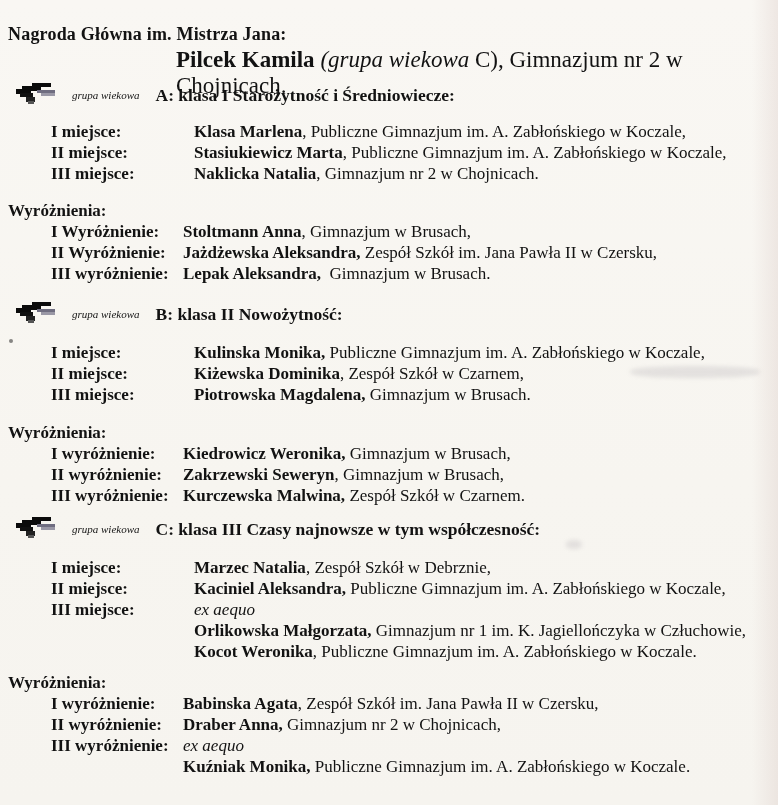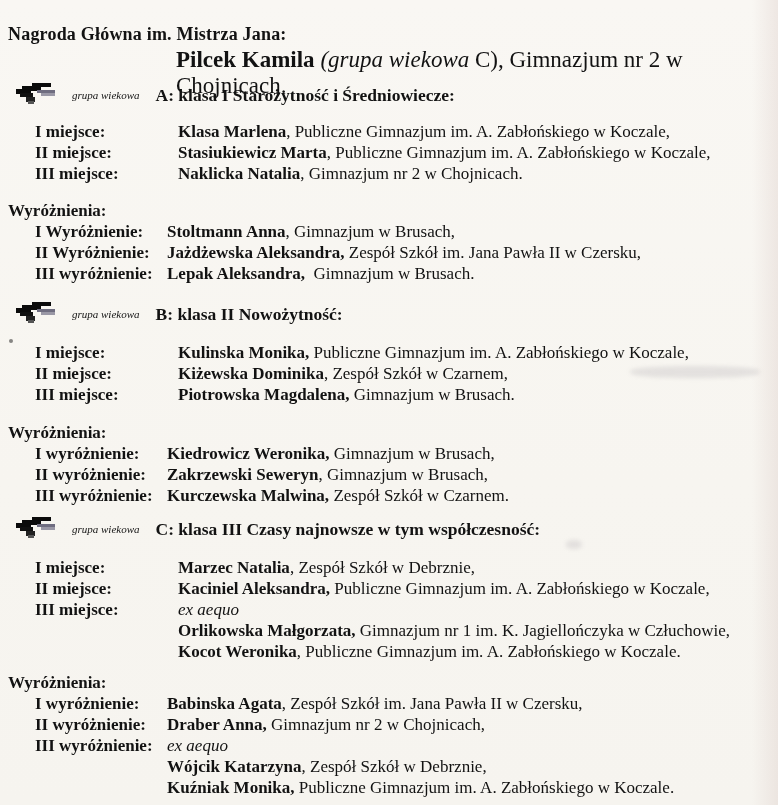--- a/index.html
+++ b/index.html
@@ -16,21 +16,21 @@
     background:linear-gradient(to left, rgba(210,190,186,.28), rgba(210,190,186,0));
     pointer-events:none;}
   .abs{position:absolute;left:0;width:778px;}
   .title{font-weight:bold;font-size:18px;letter-spacing:.2px;margin-top:16px;}
   .winner{font-size:23px;}
   .winner .nm{font-weight:bold;}
   .sec-head{font-size:17.5px;display:flex;align-items:center;}
   .sec-head i{font-size:11px;}
   .sec-head b{margin-left:16px;}
   .pen{display:inline-block;width:46px;height:26px;margin-right:10px;flex:0 0 auto;}
-  .row{display:flex;padding-left:35px;line-height:21px;font-size:17px;white-space:pre;}
+  .row{display:flex;padding-left:35px;line-height:21px;font-size:17px;white-space:pre;margin-left:16px;}
   .lbl{font-weight:bold;flex:0 0 auto;}
   .w143{width:143px;}
   .w132{width:132px;}
   .val b{font-weight:bold;}
   .val i{font-style:italic;}
   .awards-title{font-weight:bold;font-size:17px;padding-left:8px;line-height:21px;}
   .speck{position:absolute;border-radius:50%;background:rgba(40,40,40,.55);}
   .smudge{position:absolute;background:rgba(125,118,128,.16);filter:blur(2px);border-radius:45%;}
 </style>
 </head>
@@ -134,21 +134,21 @@
     <div class="row"><span class="lbl w143"></span><span class="val"><b>Orlikowska Małgorzata,</b><span> Gimnazjum nr 1 im. K. Jagiellończyka w Człuchowie,</span></span></div>
     <div class="row"><span class="lbl w143"></span><span class="val"><b>Kocot Weronika</b><span>, Publiczne Gimnazjum im. A. Zabłońskiego w Koczale.</span></span></div>
   </div>
 
   <div class="abs awards-title" style="top:672px;">Wyróżnienia:</div>
 
   <div class="abs" style="top:693px;">
     <div class="row"><span class="lbl w132">I wyróżnienie:</span><span class="val"><b>Babinska Agata</b><span>, Zespół Szkół im. Jana Pawła II w Czersku,</span></span></div>
     <div class="row"><span class="lbl w132">II wyróżnienie:</span><span class="val"><b>Draber Anna,</b><span> Gimnazjum nr 2 w Chojnicach,</span></span></div>
     <div class="row"><span class="lbl w132">III wyróżnienie:</span><span class="val"><i>ex aequo</i></span></div>
-    <div class="row"><span class="lbl w132"></span><span class="val"><b>Wójcik Katarzyna</b><span>, Zespół Szkół w Debrznie,</span></span></div>
+    <div class="row"><span class="lbl w132"></span></div>
     <div class="row"><span class="lbl w132"></span><span class="val"><b>Kuźniak Monika,</b><span> Publiczne Gimnazjum im. A. Zabłońskiego w Koczale.</span></span></div>
   </div>
 
   <div class="speck" style="left:9px;top:339px;width:4px;height:4px;"></div>
   <div class="speck" style="left:322px;top:252px;width:2px;height:2px;opacity:.5;"></div>
   <div class="smudge" style="left:630px;top:366px;width:130px;height:12px;"></div>
   <div class="smudge" style="left:566px;top:540px;width:16px;height:9px;"></div>
   <div class="scan-edge"></div>
 </div>
 

